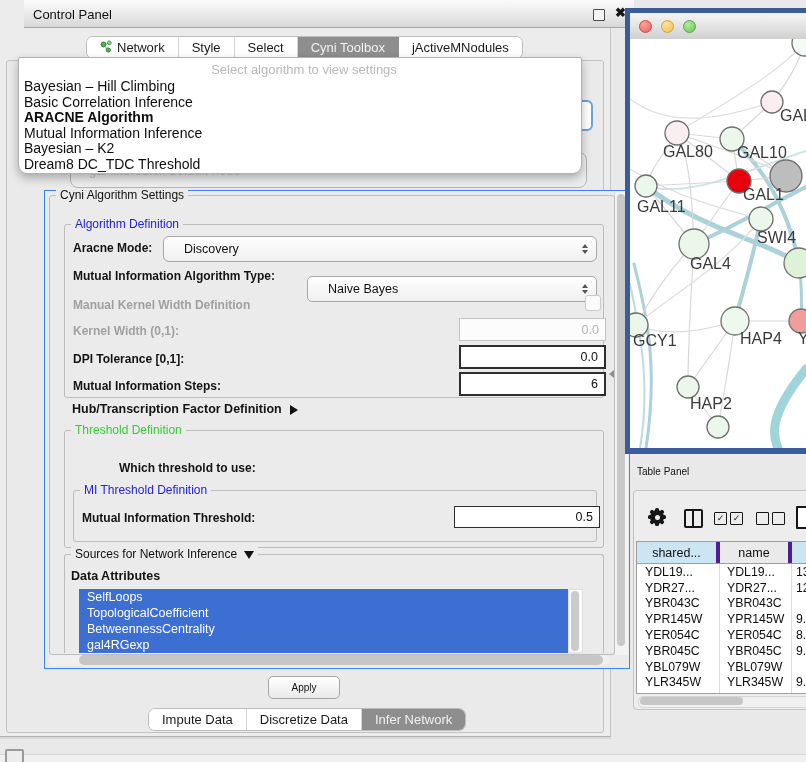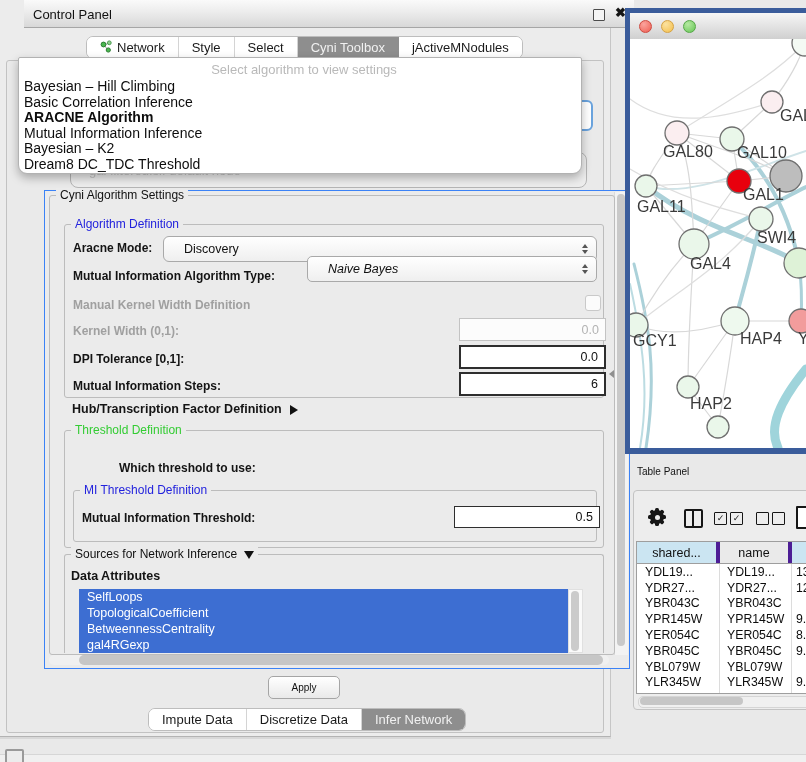--- a/index.html
+++ b/index.html
@@ -200,21 +200,21 @@
           <span class="flabel" style="left:8px;top:16px;">Aracne Mode:</span>
           <div class="combo" style="left:98px;top:11px;width:432px;height:24px;border-radius:6px;">
             <span class="ctext">Discovery</span>
             <span class="stepper">
                 <span class="tri-up"></span>
                 <span class="tri-dn"></span>
               </span>
           </div>
 
           <span class="flabel" style="left:8px;top:44px;">Mutual Information Algorithm Type:</span>
-          <div class="combo" style="left:242px;top:31px;width:288px;height:24px;font-style:italic;">
+          <div class="combo" style="left:242px;top:51px;width:288px;height:24px;">
             <span class="ctext">Naive Bayes</span>
             <span class="stepper">
                 <span class="tri-up"></span>
                 <span class="tri-dn"></span>
               </span>
           </div>
 
           <span class="flabel disabled" style="left:8px;top:73px;">Manual Kernel Width Definition</span>
           <span class="checkbox" style="left:520px;top:70px;"></span>
 

